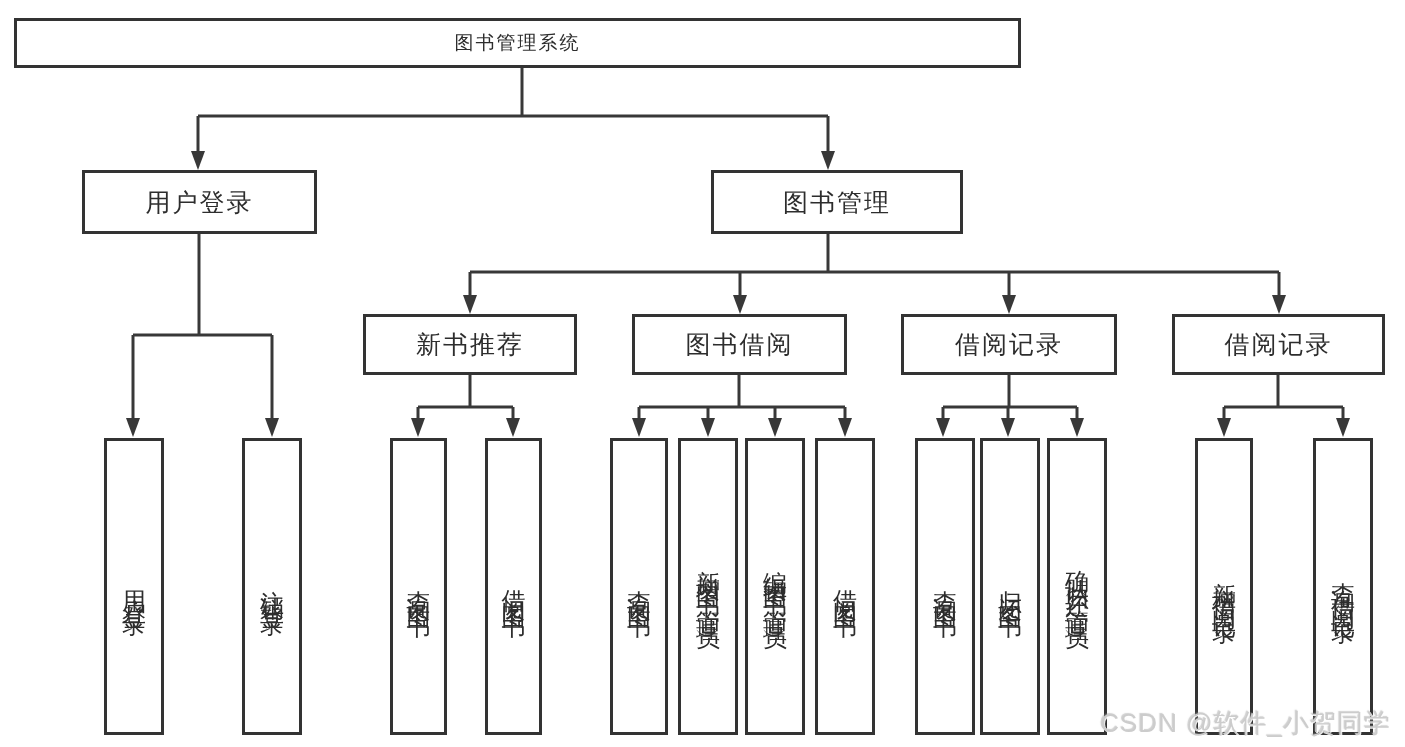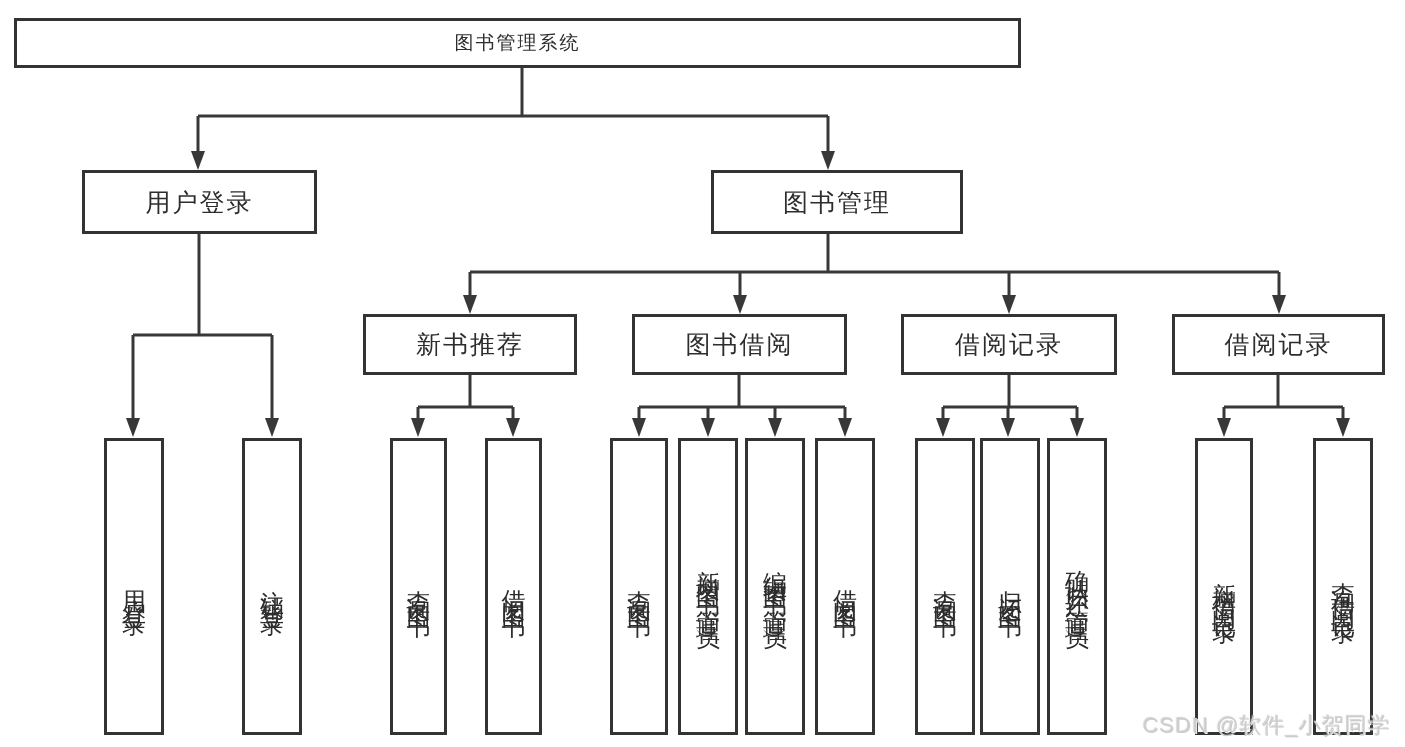--- a/index.html
+++ b/index.html
@@ -52,21 +52,21 @@
     letter-spacing: 8px;
     line-height: 1;
     white-space: nowrap;
     color: var(--text);
   }
   #watermark {
     position: absolute;
     right: 14px;
     bottom: 6px;
     z-index: 3;
-    font-size: 22px;
+    font-size: 26px;
     letter-spacing: 1px;
     color: var(--watermark);
     text-shadow: 1px 1px 0 rgba(255,255,255,0.9), -1px -1px 1px rgba(150,150,150,0.45);
     white-space: nowrap;
   }
 </style>
 </head>
 <body>
 
 <div id="stage">

